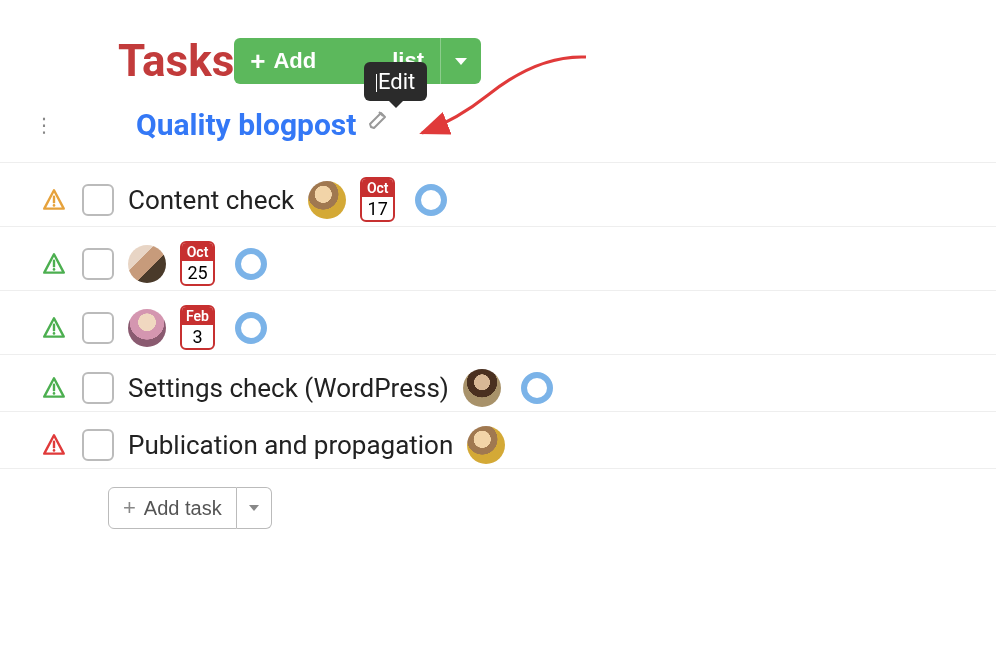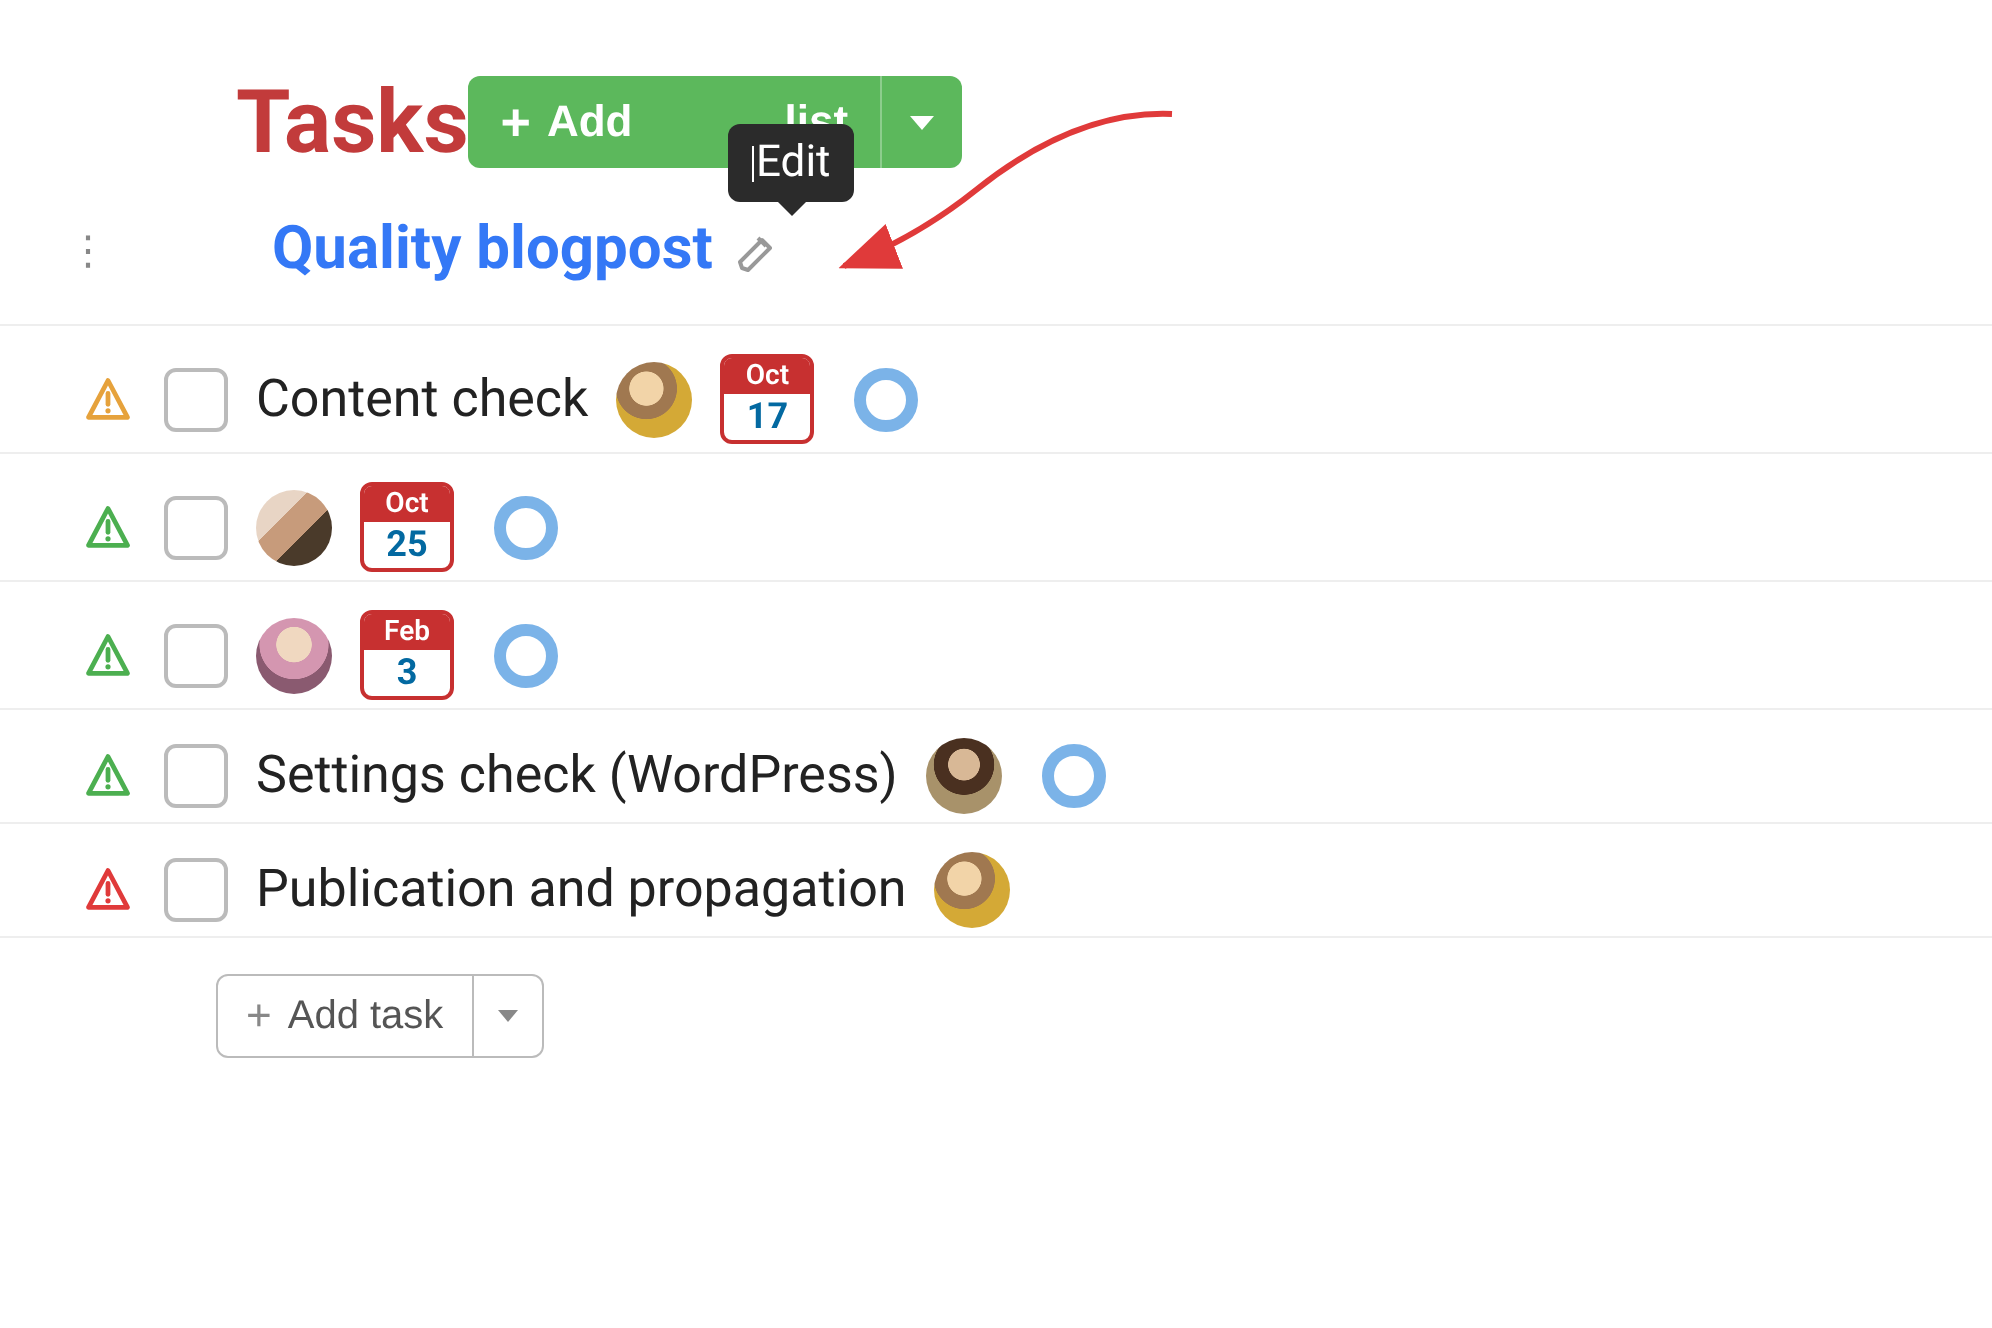--- a/index.html
+++ b/index.html
@@ -103,21 +103,21 @@
       gap: 22px;
       margin-bottom: 20px;
     }
     .drag-handle {
       color: #888;
       font-size: 20px;
       cursor: grab;
     }
     .list-title-wrap {
       display: flex;
-      align-items: flex-end;
+      align-items: flex-start;
       gap: 10px;
       padding-left: 60px;
     }
     .list-title {
       font-size: 30px;
       font-weight: 700;
       color: #3478f6;
       cursor: pointer;
     }
     .pencil-icon { color: #999; }
@@ -161,38 +161,38 @@
     .avatar2 { background: linear-gradient(135deg, #e8d5c5 35%, #c79b7b 35% 60%, #4a3a2a 60%); }
     .avatar3 { background: radial-gradient(circle at 50% 35%, #f0d8c0 28%, #d496b0 29% 55%, #8a5a70 56%); }
     .avatar4 { background: radial-gradient(circle at 50% 35%, #d8b896 25%, #4a3020 26% 48%, #a8926a 49%); }
     .date-chip {
       display: inline-flex;
       flex-direction: column;
       align-items: center;
       border: 2px solid #c73030;
       border-radius: 6px;
       overflow: hidden;
-      width: 47px;
+      width: 35px;
       cursor: pointer;
       flex-shrink: 0;
       justify-content: space-between;
     }
     .date-month {
       background: #c73030;
       color: #fff;
       font-size: 14px;
       font-weight: 600;
       width: 100%;
       text-align: center;
       padding: 1px 0;
     }
     .date-day {
       font-size: 18px;
-      font-weight: 700;
-      color: #0369a1;
+      font-weight: 400;
+      color: #000000;
       padding: 1px 0;
     }
     .status-circle {
       width: 32px;
       height: 32px;
       border: 6px solid #7bb3e8;
       border-radius: 50%;
       cursor: pointer;
       flex-shrink: 0;
       margin-left: 6px;

